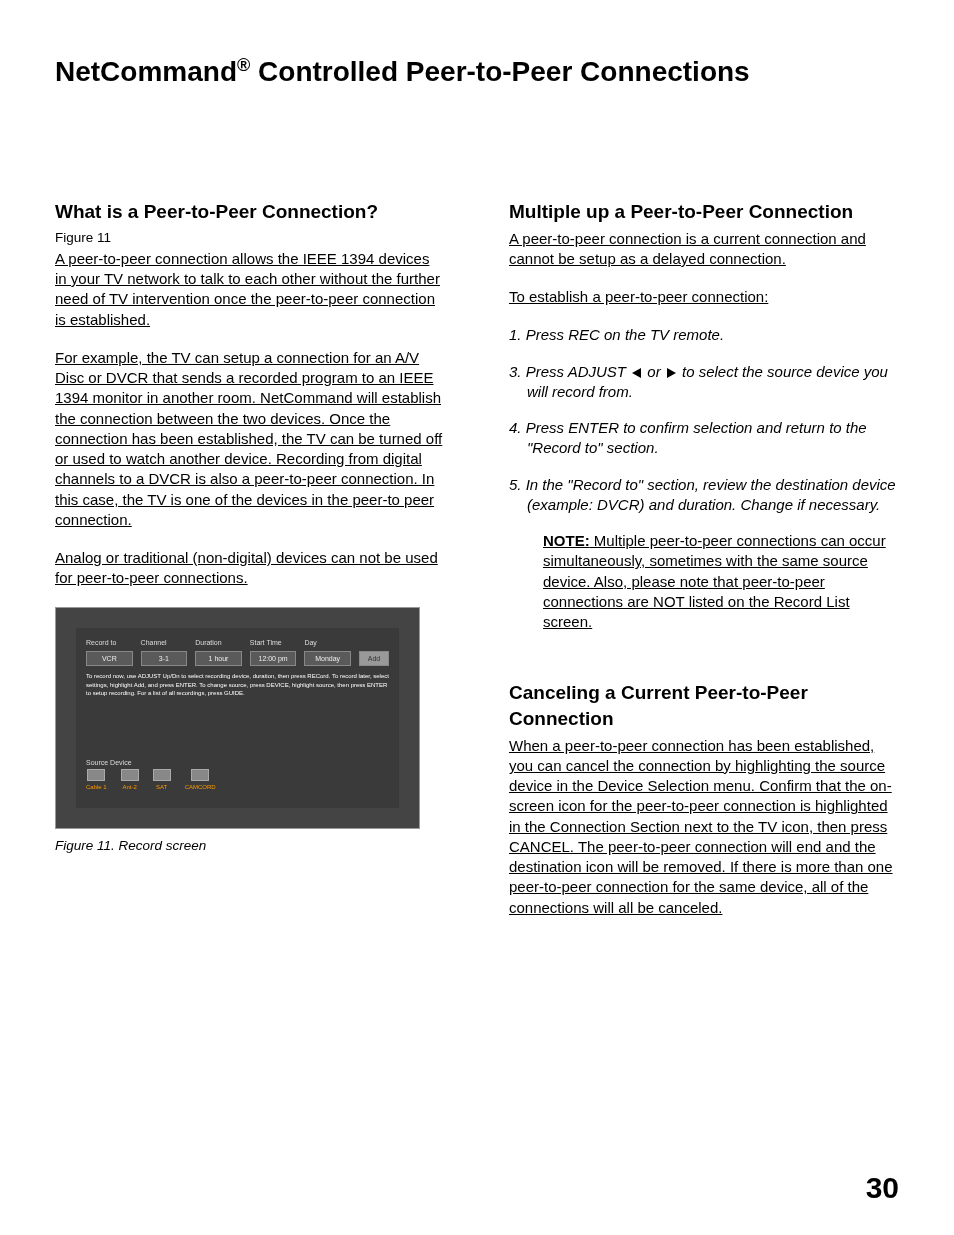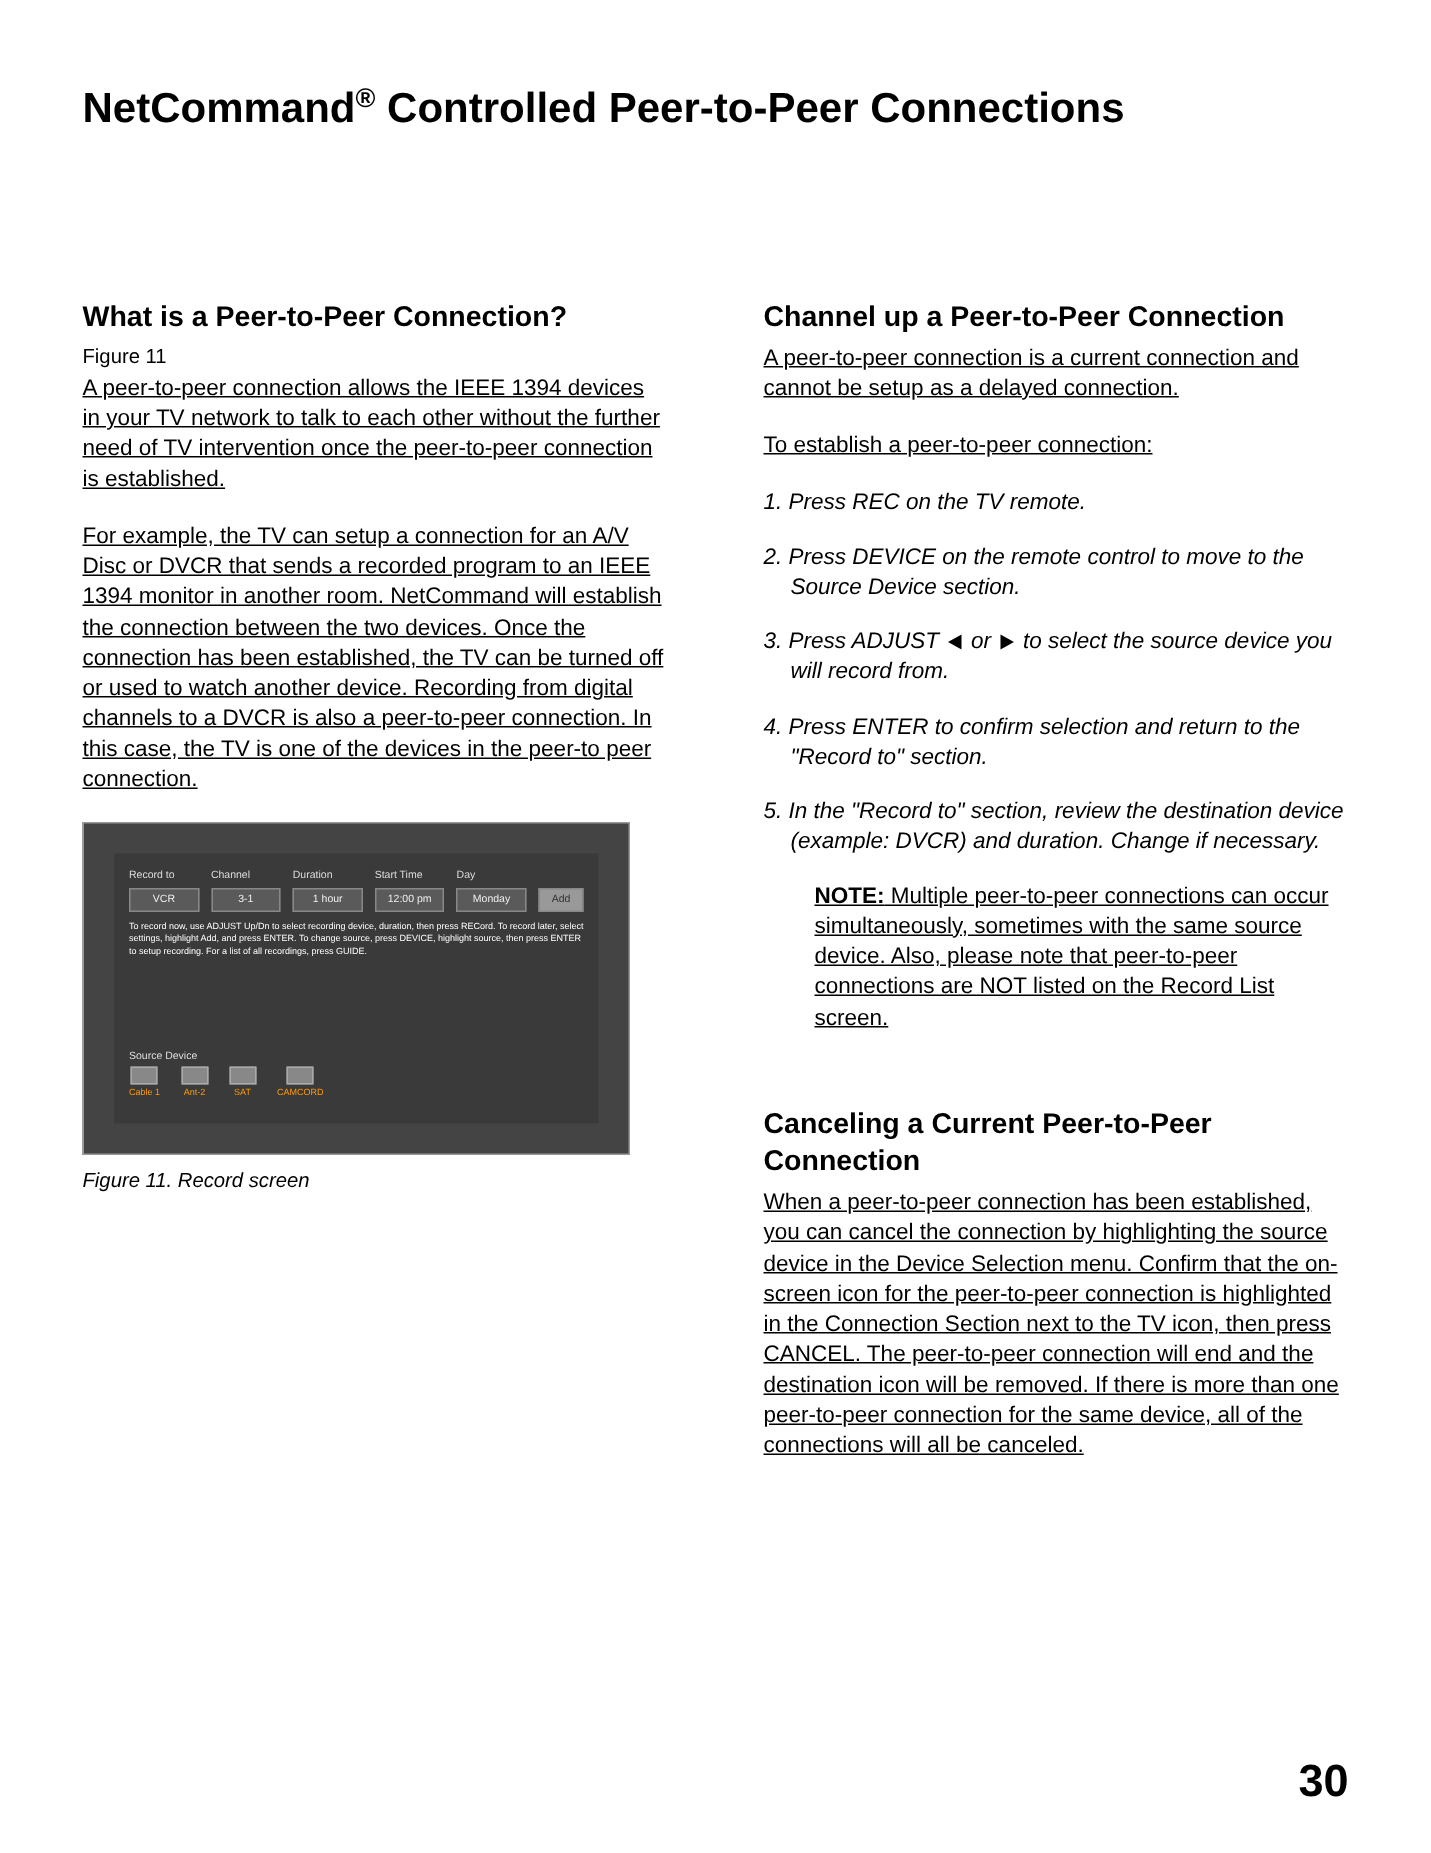--- a/index.html
+++ b/index.html
@@ -131,20 +131,21 @@
   <span>NetCommand</span><sup>®</sup><span> Controlled Peer-to-Peer Connections</span>
 </h1>
 
 <div class="columns">
 
   <div class="col">
     <div class="section-heading">What is a Peer-to-Peer Connection?</div>
     <div class="figure-ref">Figure 11</div>
     <div class="para">A peer-to-peer connection allows the IEEE 1394 devices in your TV network to talk to each other without the further need of TV intervention once the peer-to-peer connection is established.</div>
     <div class="para">For example, the TV can setup a connection for an A/V Disc or DVCR that sends a recorded program to an IEEE 1394 monitor in another room.  NetCommand will establish the connection between the two devices.  Once the connection has been established, the TV can be turned off or used to watch another device.  Recording from digital channels to a DVCR is also a peer-to-peer connection.  In this case, the TV is one of the devices in the peer-to peer connection.</div>
+    <div class="para">Analog or traditional (non-digital) devices can not be used for peer-to-peer connections.</div>
 
     <div class="figure-img">
       <div class="fig-inner">
         <div class="fig-header">
           <span>Record to</span>
           <span>Channel</span>
           <span>Duration</span>
           <span>Start Time</span>
           <span>Day</span>
           <span style="flex:0 0 30px"></span>
@@ -178,27 +179,26 @@
                 <div class="fig-dev-caption">CAMCORD</div>
               </div>
           </div>
         </div>
       </div>
     </div>
     <div class="figure-caption">Figure 11. Record screen</div>
   </div>
 
   <div class="col">
-    <div class="section-heading">Channel up a Peer-to-Peer Connection</div>
+    <div class="section-heading">Multiple up a Peer-to-Peer Connection</div>
     <div class="para">A peer-to-peer connection is a current connection and cannot be setup as a delayed connection.</div>
     <div class="para">To establish a peer-to-peer connection:</div>
 
     <ol class="steps">
       <li>1. Press REC on the TV remote.</li>
-      <li>2.  Press DEVICE on the remote control to move to the Source Device section.</li>
       <li>
         <span>3. Press ADJUST </span><span class="arrow-left"></span><span> or </span><span class="arrow-right"></span><span> to select the source device you will record from.</span>
       </li>
       <li>4. Press ENTER to confirm selection and return to the "Record to" section.</li>
       <li>5. In the "Record to" section, review the destination device (example: DVCR) and duration.  Change if necessary.</li>
     </ol>
 
     <div class="note-block para">
       <b>NOTE:</b><span>  Multiple peer-to-peer connections can occur simultaneously, sometimes with the same source device.  Also, please note that peer-to-peer connections are NOT listed on the Record List screen.</span>
     </div>

